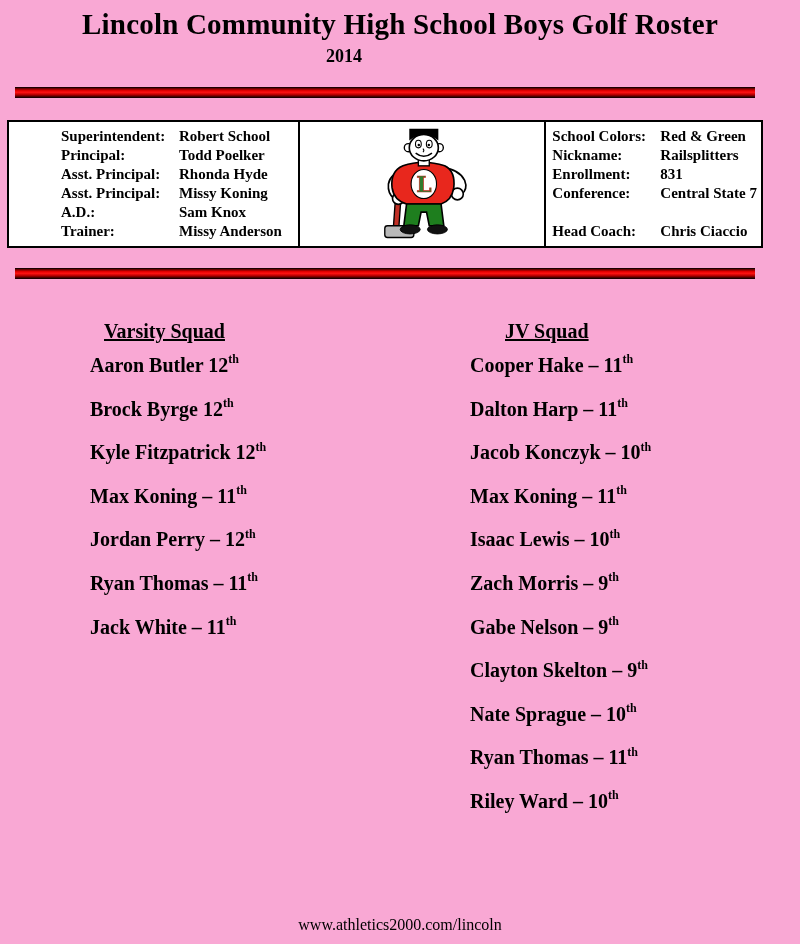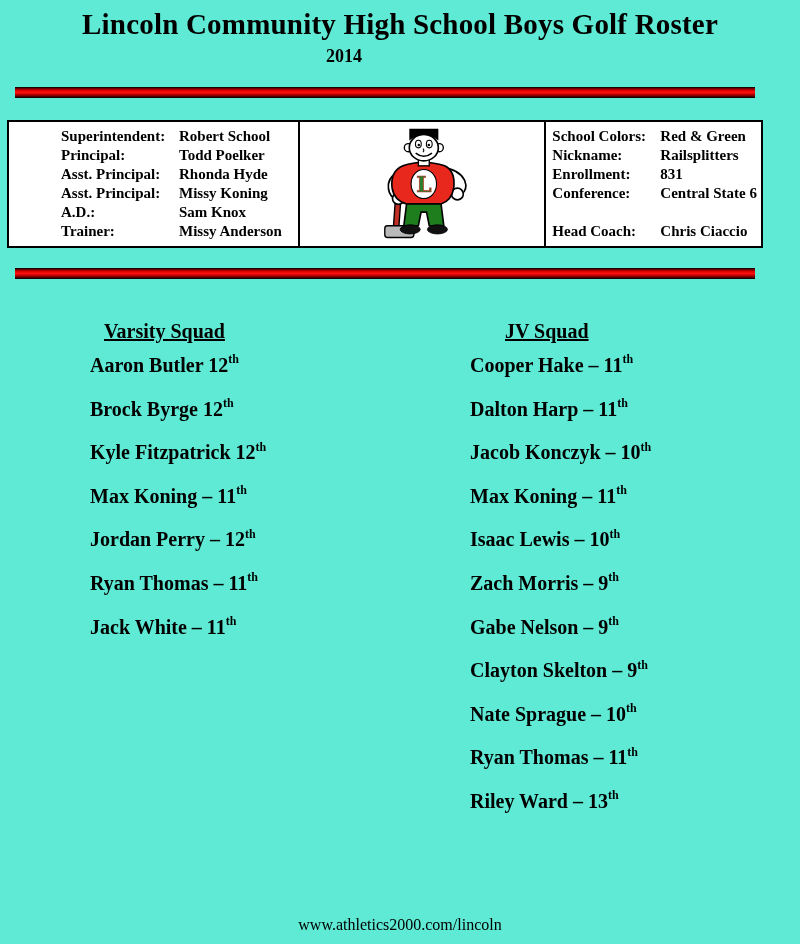--- a/index.html
+++ b/index.html
@@ -1,17 +1,17 @@
 <!DOCTYPE html>
 <html><head>
 <meta charset="utf-8">
 <style>
   html,body{margin:0;padding:0;background:#ffffff;}
   .page{
-    position:relative;width:800px;height:944px;background:#5eead4;
+    position:relative;width:800px;height:944px;background:#f9a8d4;
     font-family:"Liberation Serif","DejaVu Serif",serif;color:#000;
     overflow:hidden;
   }
   .doc-title{
     position:absolute;top:8px;left:0;width:800px;text-align:center;
     font-size:29px;font-weight:bold;letter-spacing:0.2px;
   }
   .doc-year{
     position:absolute;top:46px;left:0;width:688px;text-align:center;
     font-size:18px;font-weight:bold;
@@ -143,21 +143,21 @@
       <div class="kv-row">
         <span class="kv-label">Nickname:</span>
         <span class="kv-value">Railsplitters</span>
       </div>
       <div class="kv-row">
         <span class="kv-label">Enrollment:</span>
         <span class="kv-value">831</span>
       </div>
       <div class="kv-row">
         <span class="kv-label">Conference:</span>
-        <span class="kv-value">Central State 6</span>
+        <span class="kv-value">Central State 7</span>
       </div>
       <div class="kv-row coach-row">
         <span class="kv-label">Head Coach:</span>
         <span class="kv-value">Chris Ciaccio</span>
       </div>
     </div>
 
   </div>
 
   <div class="red-bar bar-2"></div>
@@ -179,18 +179,18 @@
     <div class="player"><span>Cooper Hake – 11</span><sup>th</sup></div>
     <div class="player"><span>Dalton Harp – 11</span><sup>th</sup></div>
     <div class="player"><span>Jacob Konczyk – 10</span><sup>th</sup></div>
     <div class="player"><span>Max Koning – 11</span><sup>th</sup></div>
     <div class="player"><span>Isaac Lewis – 10</span><sup>th</sup></div>
     <div class="player"><span>Zach Morris – 9</span><sup>th</sup></div>
     <div class="player"><span>Gabe Nelson – 9</span><sup>th</sup></div>
     <div class="player"><span>Clayton Skelton – 9</span><sup>th</sup></div>
     <div class="player"><span>Nate Sprague – 10</span><sup>th</sup></div>
     <div class="player"><span>Ryan Thomas – 11</span><sup>th</sup></div>
-    <div class="player"><span>Riley Ward – 13</span><sup>th</sup></div>
+    <div class="player"><span>Riley Ward – 10</span><sup>th</sup></div>
   </div>
 
   <div class="doc-footer">www.athletics2000.com/lincoln</div>
 
 </div>
 
 </body></html>

